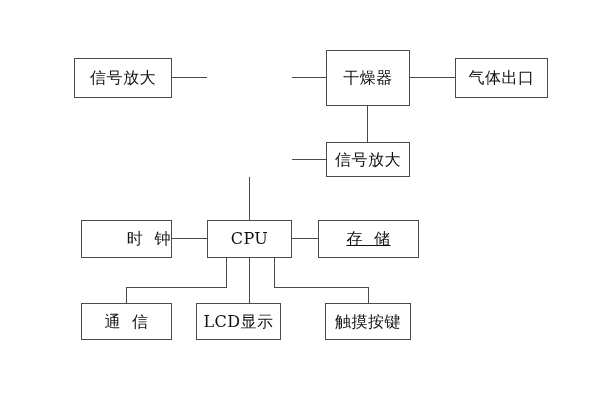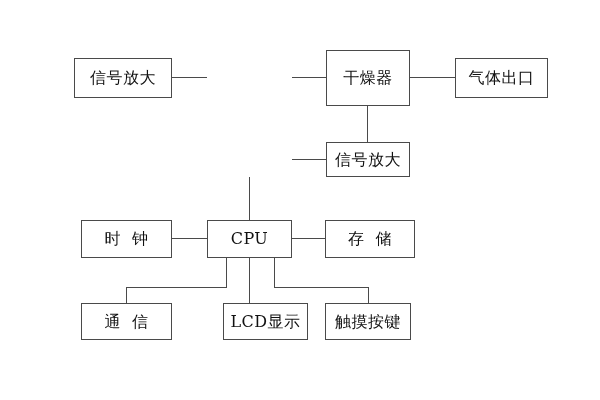--- a/index.html
+++ b/index.html
@@ -93,37 +93,37 @@
 
   <div class="node" style="left:455px; top:58px; width:93px; height:40px;">
     <span>气体出口</span>
   </div>
 
 
   <div class="node" style="left:326px; top:142px; width:84px; height:35px;">
     <span>信号放大</span>
   </div>
 
-  <div class="node" style="left:81px; top:220px; width:91px; height:38px;">
+  <div class="node" style="left:81px; top:220px; width:91px; height:38px;align-items:flex-end;">
     <span>时  钟</span>
   </div>
 
   <div class="node" style="left:207px; top:220px; width:85px; height:38px;text-align:center;">
     <span>CPU</span>
   </div>
 
-  <div class="node" style="left:325px; top:220px; width:90px; height:38px;">
+  <div class="node" style="left:318px; top:220px; width:101px; height:38px;text-decoration:underline;">
     <span>存  储</span>
   </div>
 
   <div class="node" style="left:81px; top:303px; width:91px; height:37px;">
     <span>通  信</span>
   </div>
 
-  <div class="node" style="left:223px; top:303px; width:85px; height:37px;">
+  <div class="node" style="left:196px; top:303px; width:85px; height:37px;">
     <span>LCD显示</span>
   </div>
 
   <div class="node" style="left:325px; top:303px; width:86px; height:37px;">
     <span>触摸按键</span>
   </div>
 
   <div id="watermark"></div>
 
 </div>

